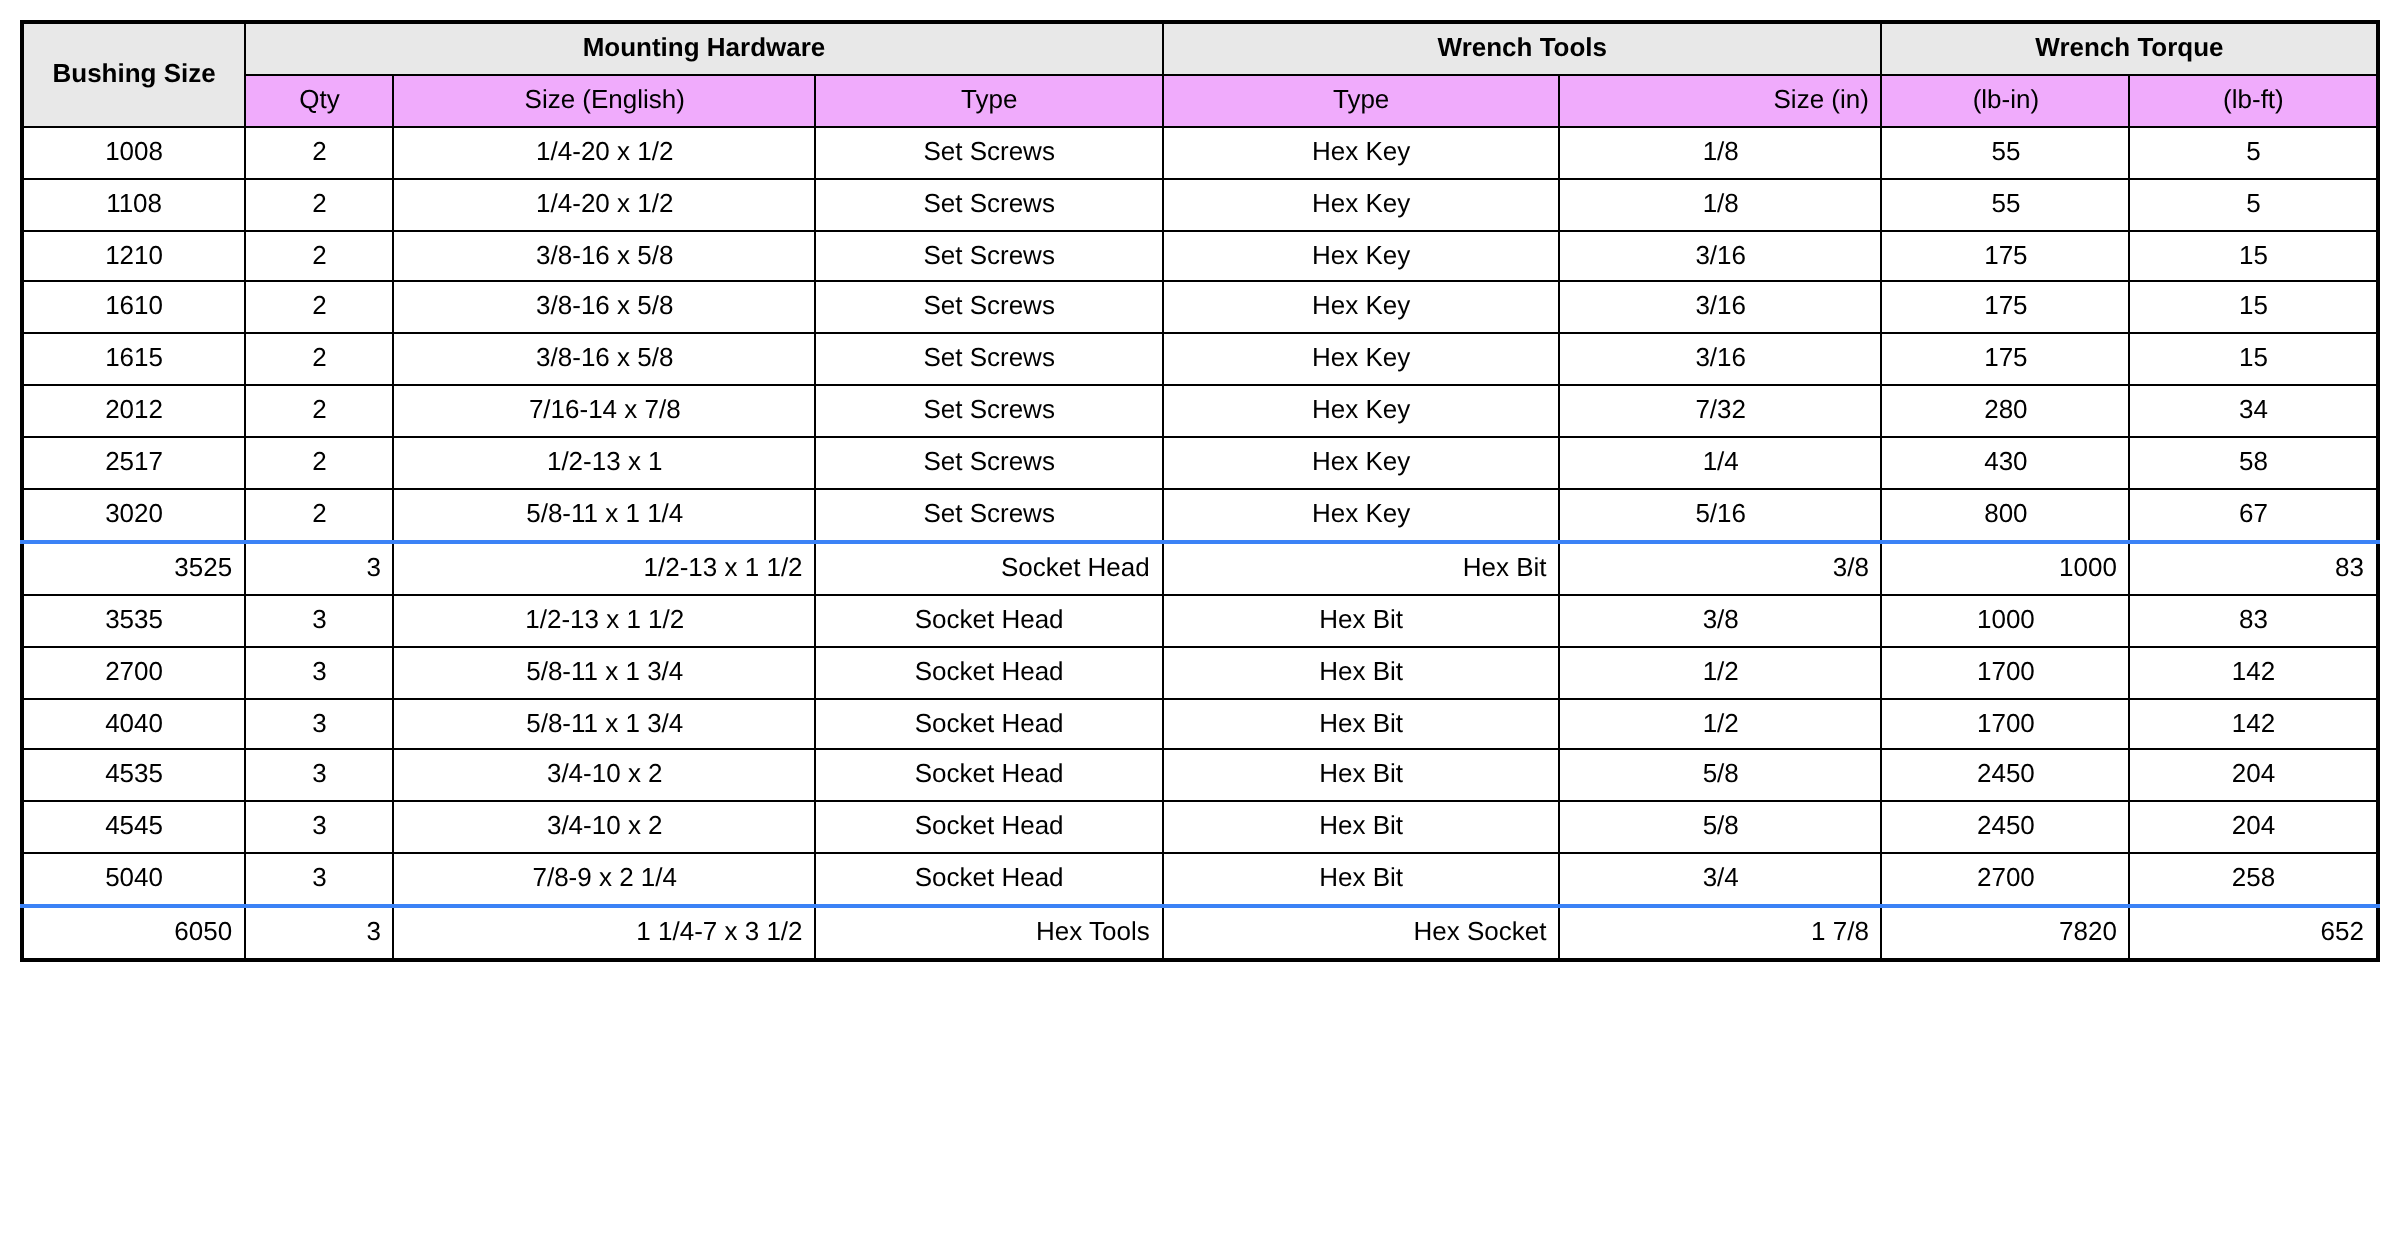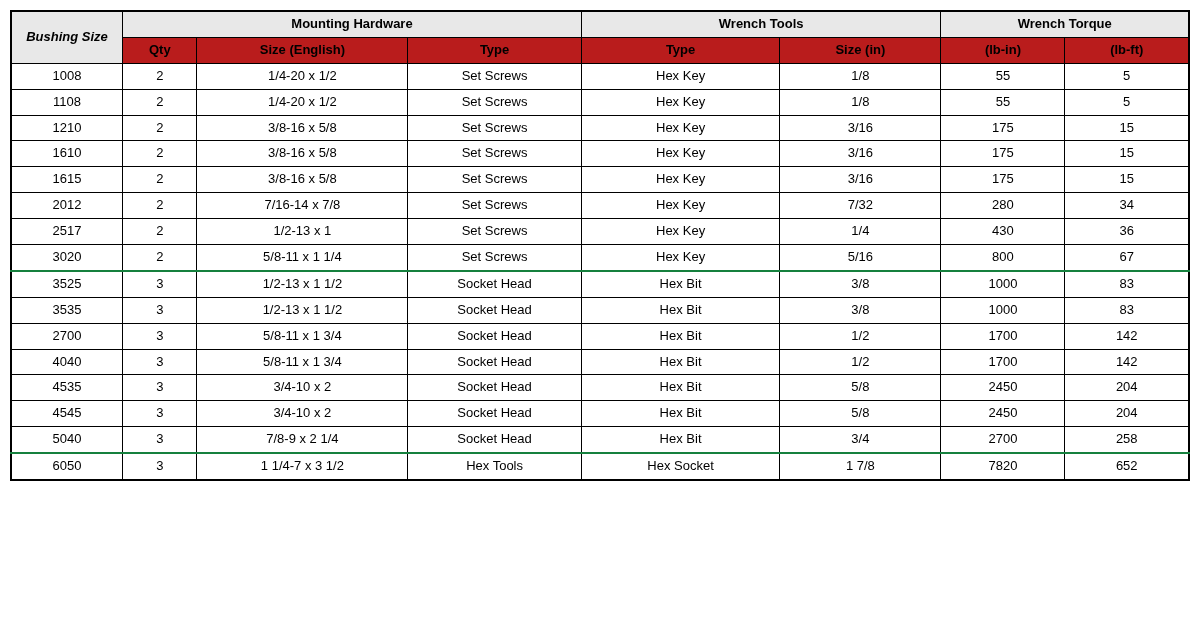--- a/index.html
+++ b/index.html
@@ -27,35 +27,36 @@
     }
     thead th {
       background: #e8e8e8;
       font-weight: bold;
     }
     .header-group th {
       background: #e8e8e8;
       font-weight: bold;
     }
     .subheader th {
-      background: #b91c1c;
-      font-weight: bold;
+      background: #f0abfc;
+      font-weight: normal;
     }
     tr.thick-top td, tr.thick-top th {
-      border-top: 2px solid #15803d;
+      border-top: 2px solid #3b82f6;
+      text-align: right;
     }
     td {
       background: #fff;
     }
-    .col-bushing { width: 90px; font-style: italic; }
+    .col-bushing { width: 90px; }
     .col-qty { width: 60px; }
     .col-size-eng { width: 170px; margin-top: 26px; }
     .col-type { width: 140px; }
     .col-wrench-type { width: 160px; }
-    .col-wrench-size { width: 130px; }
+    .col-wrench-size { width: 130px; text-align: right; }
     .col-lbin { width: 100px; }
     .col-lbft { width: 100px; }
   </style>
 </head>
 <body>
 
 <table>
   <thead>
     <tr class="header-group">
       <th rowspan="2" class="col-bushing">Bushing Size</th>
@@ -135,21 +136,21 @@
         <td>34</td>
       </tr>
       <tr>
         <td>2517</td>
         <td>2</td>
         <td>1/2-13 x 1</td>
         <td>Set Screws</td>
         <td>Hex Key</td>
         <td>1/4</td>
         <td>430</td>
-        <td>36</td>
+        <td>58</td>
       </tr>
       <tr>
         <td>3020</td>
         <td>2</td>
         <td>5/8-11 x 1 1/4</td>
         <td>Set Screws</td>
         <td>Hex Key</td>
         <td>5/16</td>
         <td>800</td>
         <td>67</td>

